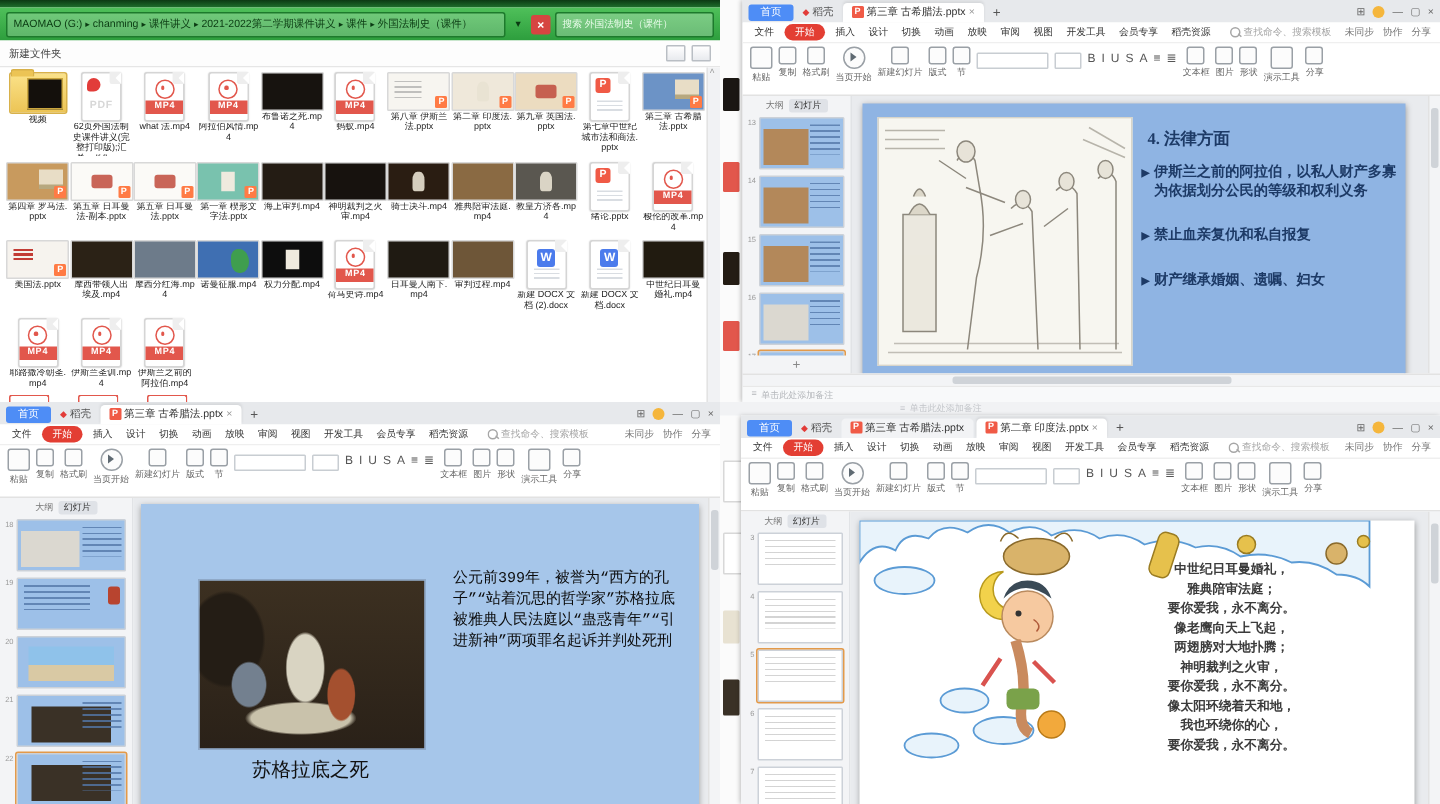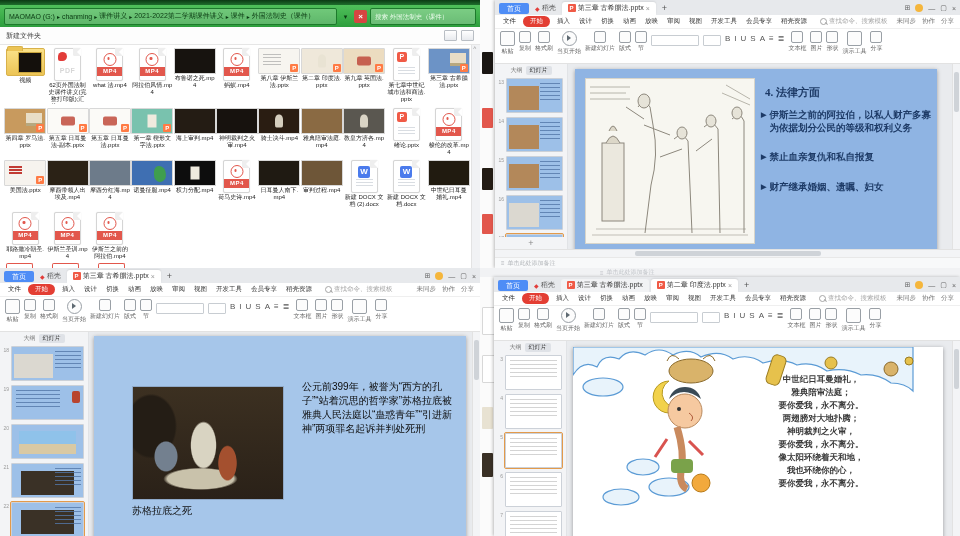--- a/index.html
+++ b/index.html
@@ -130,22 +130,22 @@
   
   .slideB{left:5px;top:4px;width:372px;height:250px;background:#a6c6ea;}
   .paintB{position:absolute;left:38px;top:50px;width:150px;height:112px;border:1px solid #8fa9c8;
           background:
             radial-gradient(22px 40px at 47% 52%,#d9d4c2 0 55%,transparent 60%),
             radial-gradient(16px 30px at 63% 68%,#a4502f 0 55%,transparent 60%),
             radial-gradient(20px 26px at 22% 62%,#73808f 0 55%,transparent 60%),
             radial-gradient(60px 18px at 45% 82%,#c9c2ab 0 55%,transparent 62%),
             radial-gradient(40px 50px at 12% 35%,#241d15 0 60%,transparent 65%),
             linear-gradient(#3c3021,#2a2118);}
-  .capB{position:absolute;left:38px;top:168px;width:150px;text-align:left;font-size:10px;color:#111;font-family:"Liberation Serif",serif;}
-  .textB{position:absolute;left:208px;top:44px;width:152px;font-size:10px;line-height:14px;color:#0c0c0c;font-family:Liberation Sans, sans-serif;}
+  .capB{position:absolute;left:38px;top:168px;width:150px;text-align:center;font-size:13px;color:#111;font-family:"Liberation Serif",serif;}
+  .textB{position:absolute;left:208px;top:44px;width:152px;font-size:10px;line-height:14px;color:#0c0c0c;font-family:Liberation Mono, monospace;}
 
   
   .slideC{left:6px;top:6px;width:370px;height:244px;background:#fff;}
   .poemC{position:absolute;left:150px;top:26px;width:196px;text-align:center;color:#3b3b3b;
          font-family:"Liberation Serif",serif;font-weight:bold;}
   .poem-title{font-size:9px;line-height:13px;}
   .poem-line{font-size:8.5px;line-height:13px;}
 
   .remstrip{height:9px;display:flex;align-items:center;gap:3px;font-size:6px;color:#c2c5c9;padding-left:120px;background:#f1f2f4;}
 </style>
@@ -985,20 +985,21 @@
                 <path d="M94 92 l-12 18 M116 94 l14 14" stroke="#d9534f" stroke-width="3"></path>
                 <rect x="98" y="112" width="22" height="14" rx="4" fill="#7aa24a"></rect>
                 <circle cx="128" cy="136" r="9" fill="#f2a93c" stroke="#b87a18"></circle>
               </g>
             </svg>
             <div class="poemC">
               <div>
                   <div class="poem-line">中世纪日耳曼婚礼，</div>
                   <div class="poem-line">雅典陪审法庭；</div>
                   <div class="poem-line">要你爱我，永不离分。</div>
+                  <div class="poem-line">像老鹰向天上飞起，</div>
                   <div class="poem-line">两翅膀对大地扑腾；</div>
                   <div class="poem-line">神明裁判之火审，</div>
                   <div class="poem-line">要你爱我，永不离分。</div>
                   <div class="poem-line">像太阳环绕着天和地，</div>
                   <div class="poem-line">我也环绕你的心，</div>
                   <div class="poem-line">要你爱我，永不离分。</div>
                 </div>
             </div>
           </div>
           <div class="vscroll">

